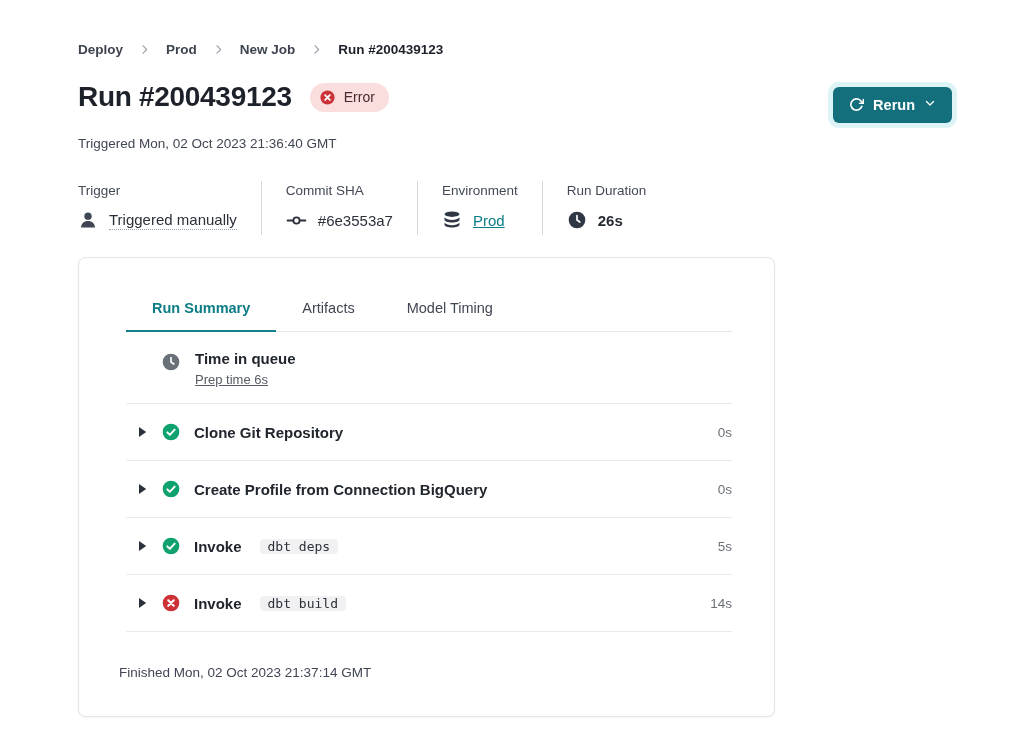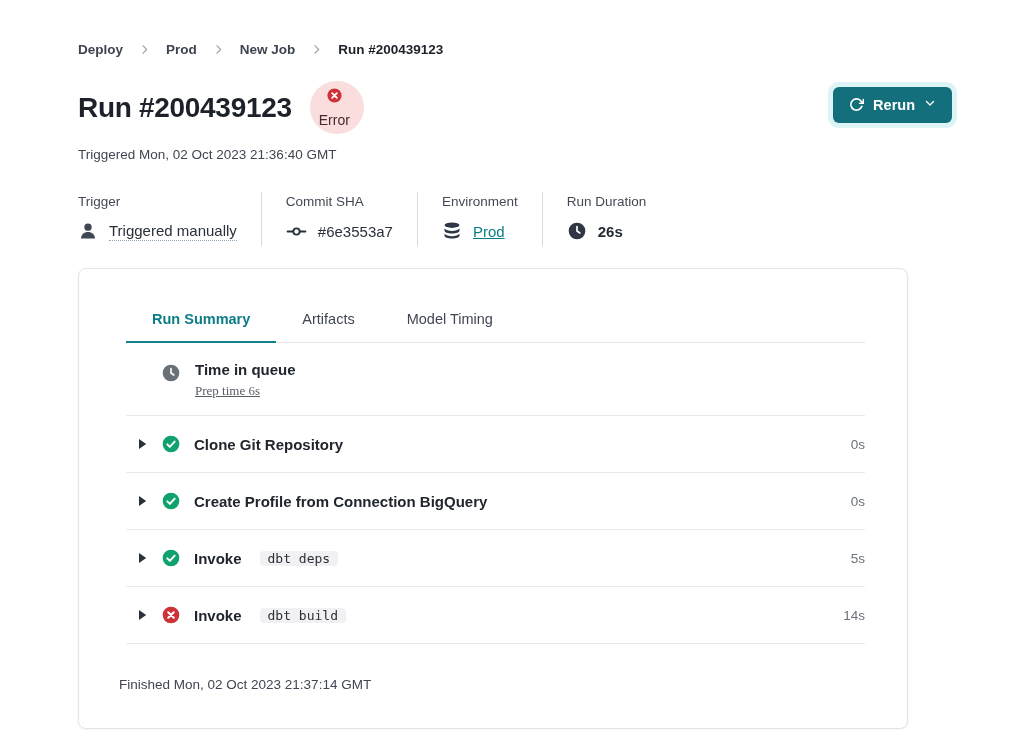--- a/index.html
+++ b/index.html
@@ -10,52 +10,52 @@
   .breadcrumb{display:flex;align-items:center;gap:15px;font-size:13.5px;}
   .crumb{color:#3d4450;font-weight:600;text-decoration:none;cursor:pointer;}
   .crumb-current{color:#1d222a;font-weight:700;}
   .crumb-sep{display:flex;align-items:center;}
 
   
   .header-row{display:flex;justify-content:space-between;align-items:flex-start;margin-top:24px;}
   .title-group{display:flex;align-items:center;gap:18px;}
   h1{margin:0;font-size:28px;font-weight:700;color:#1d222a;letter-spacing:-0.3px;}
   .badge-error{display:inline-flex;align-items:center;gap:8px;background:#fadede;border-radius:999px;
-    padding:6px 14px 6px 9px;font-size:14px;color:#46292b;font-weight:400;flex-direction:column;}
+    padding:6px 14px 6px 9px;font-size:14px;color:#46292b;font-weight:400;}
   .btn-rerun{display:inline-flex;gap:9px;background:#136f7b;color:#fff;border:none;
     border-radius:6px;padding:10px 16px;font-size:14.5px;font-weight:600;font-family:inherit;cursor:pointer;
     margin-top:6px;box-shadow:0 0 0 5px rgba(96,205,214,0.22);}
   .triggered{margin-top:13px;font-size:13.5px;color:#404653;}
 
   
   .meta-row{display:flex;margin-top:30px;}
   .meta-col{display:flex;flex-direction:column;gap:12px;padding:2px 24px 4px;}
   .meta-col:first-child{padding-left:0;}
   .meta-col + .meta-col{border-left:1px solid #d6dade;}
   .meta-label{font-size:13.5px;color:#434a56;}
   .meta-value{display:flex;align-items:center;gap:11px;font-size:15px;color:#2a303a;}
   .meta-trigger-text{border-bottom:1.5px dotted #93a5b6;padding-bottom:1px;cursor:default;}
   .link-teal{color:#0c7d87;text-decoration:underline;cursor:pointer;}
   .meta-duration{font-weight:600;color:#242a33;}
 
   
   .card{margin-top:22px;border:1px solid #e2e4e8;border-radius:8px;background:#fff;
-    box-shadow:0 1px 3px rgba(25,32,41,0.05);box-sizing:border-box;width:830px;
+    box-shadow:0 1px 3px rgba(25,32,41,0.05);box-sizing:border-box;width:697px;
     padding:42px 42px 22px 47px;}
 
   
   .tabs{display:flex;border-bottom:1px solid #e5e7ea;}
   .tab{padding:0 26px 14px;font-size:14.5px;color:#404653;cursor:pointer;}
   .tab.active{color:#0c7d87;font-weight:700;border-bottom:2px solid #11828c;margin-bottom:-1px;}
 
   
   .queue-row{display:flex;align-items:flex-start;gap:14px;padding:20px 0 16px 35px;border-bottom:1px solid #e8eaed;}
   .queue-text{display:flex;flex-direction:column;gap:5px;margin-top:-2px;}
   .queue-title{font-size:15px;font-weight:700;color:#21262e;}
-  .queue-link{font-size:13px;color:#575d66;text-decoration:underline;cursor:pointer;font-family:Liberation Serif, serif;}
+  .queue-link{font-size:13px;color:#575d66;text-decoration:underline;cursor:pointer;}
 
   
   .step-row{display:flex;align-items:center;height:56px;border-bottom:1px solid #e8eaed;padding-left:12px;cursor:pointer;}
   .expand{display:flex;align-items:center;width:10px;margin-right:13px;cursor:pointer;}
   .status{display:flex;align-items:center;margin-right:13px;}
   .step-name{font-size:15px;font-weight:700;color:#21262e;}
   .chip{font-family:"DejaVu Sans Mono",monospace;font-size:13px;background:#f1f1f3;color:#2b3038;
     border-radius:4px;padding:0 8px;margin-left:18px;}
   .step-duration{margin-left:auto;font-size:13.5px;color:#6b717a;}
 

